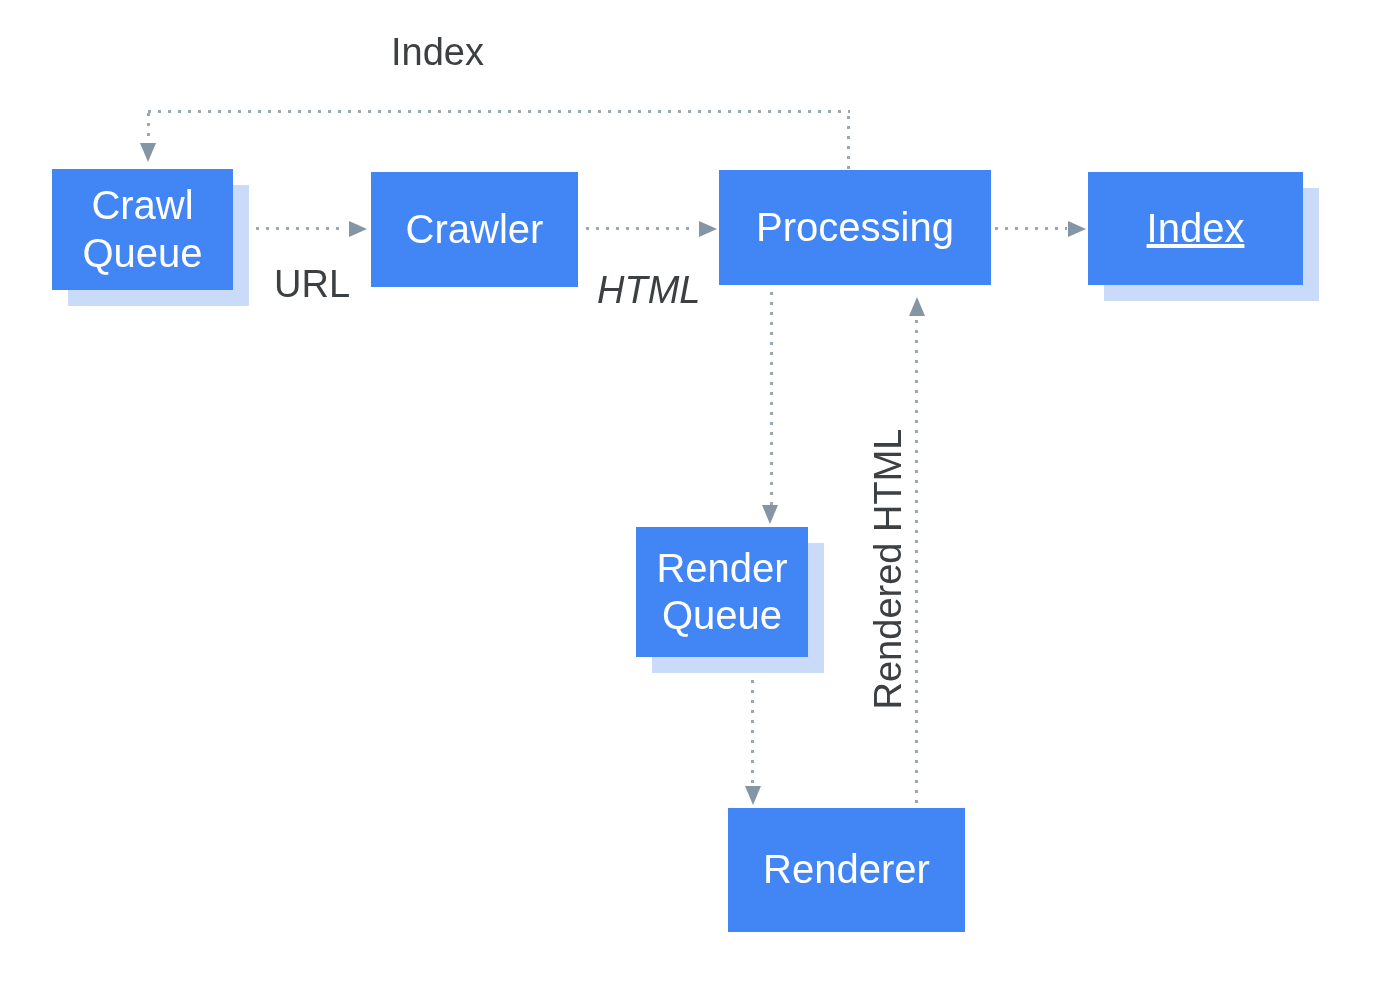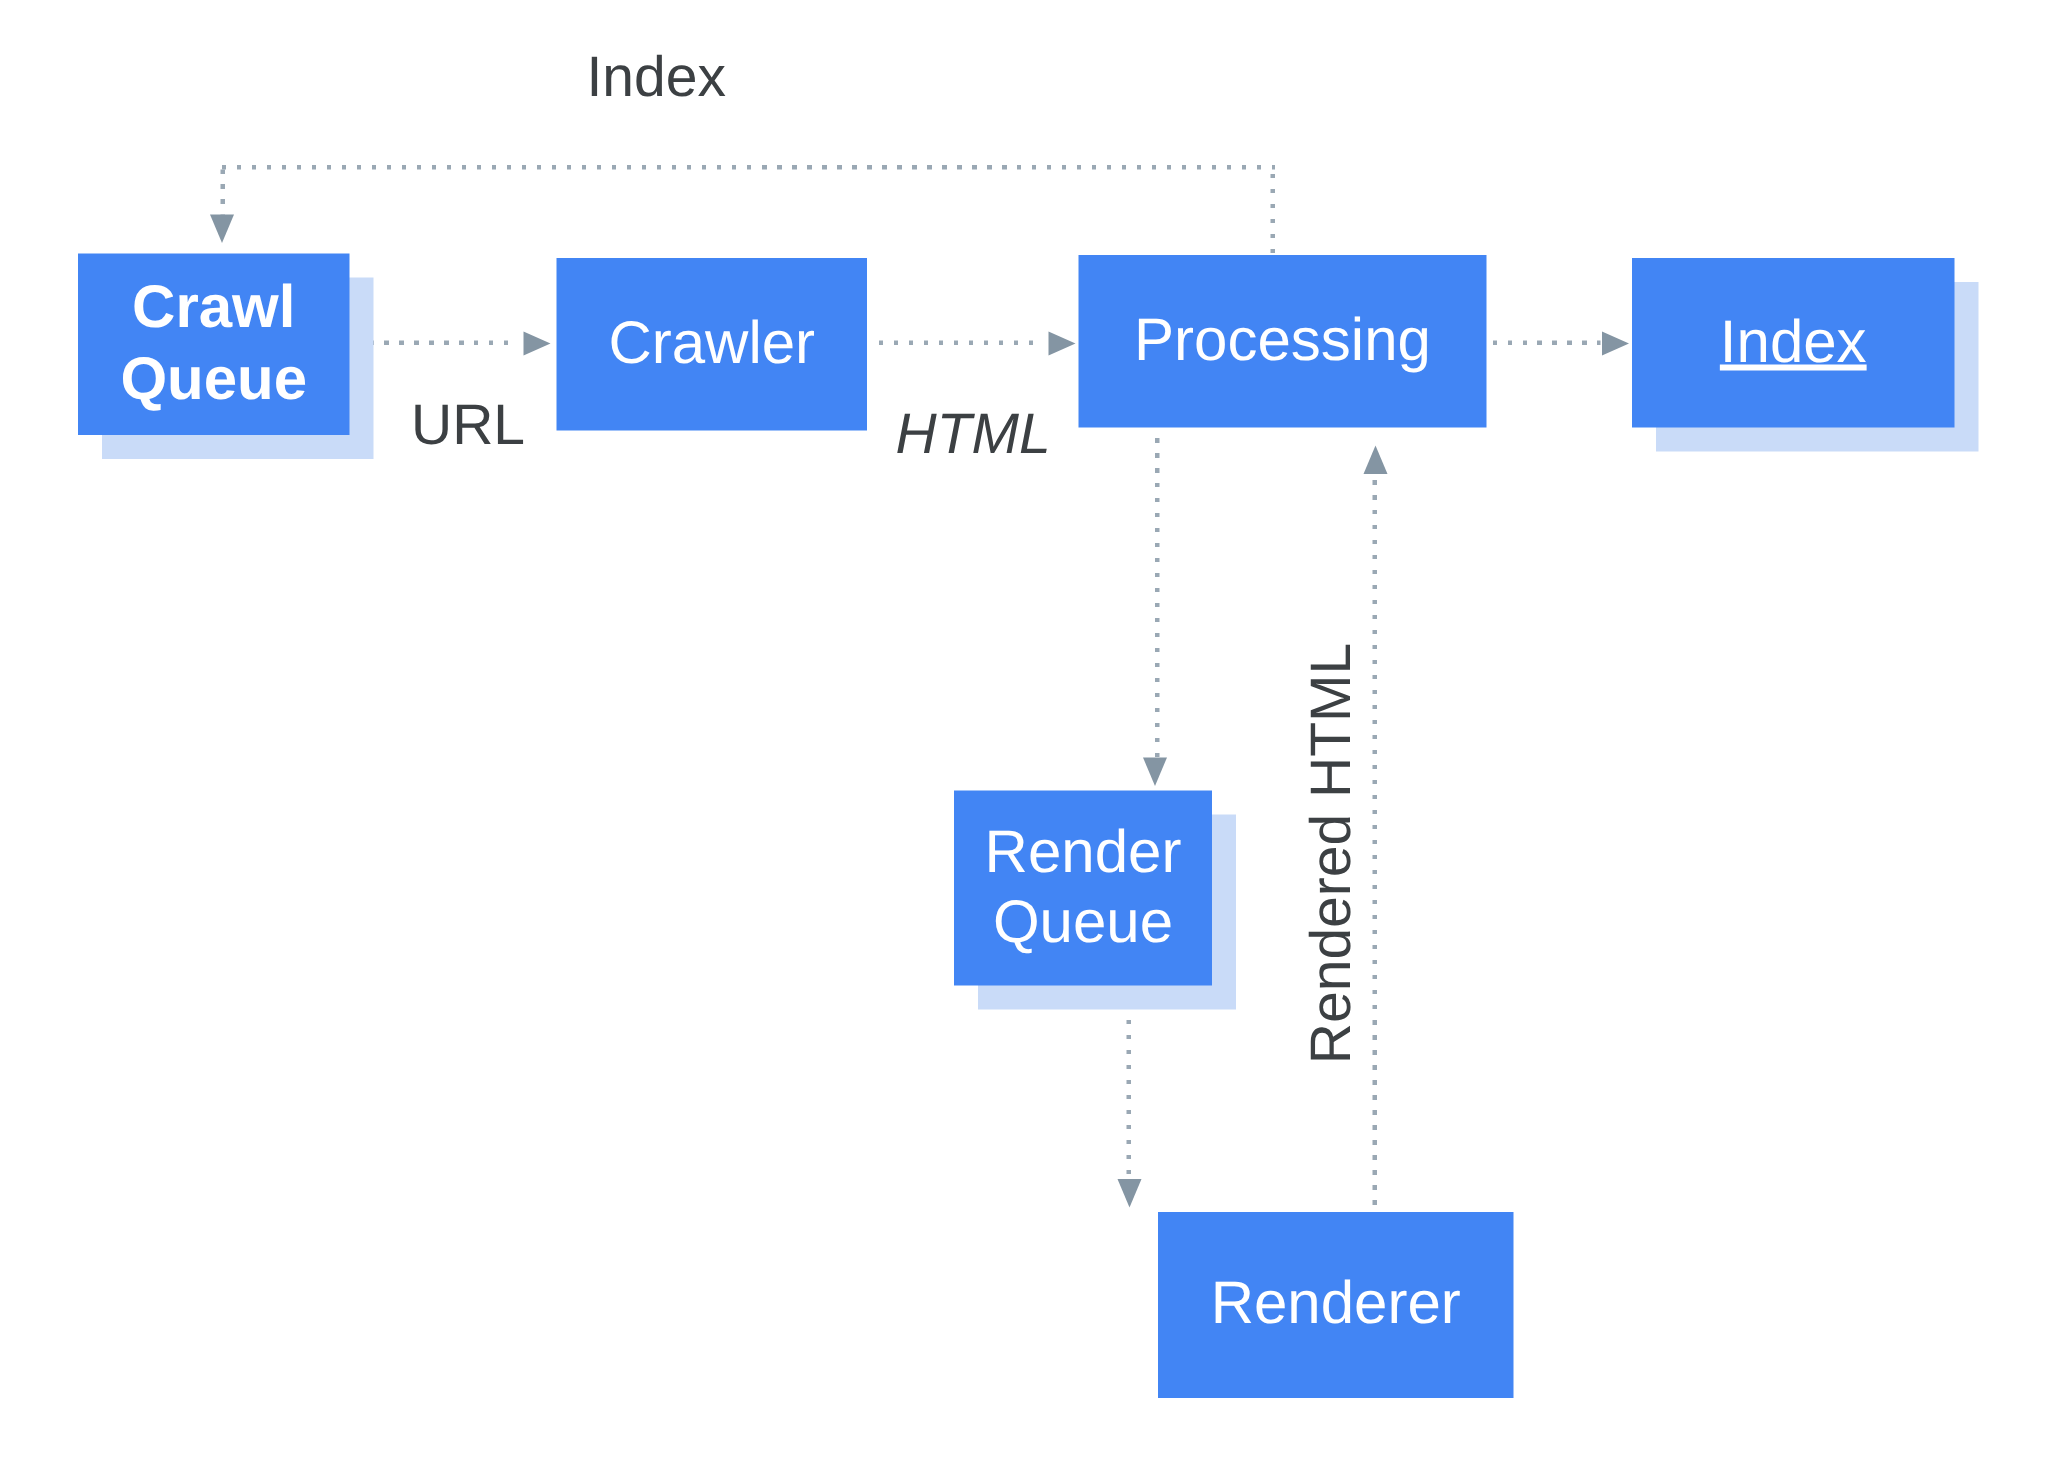--- a/index.html
+++ b/index.html
@@ -27,26 +27,26 @@
     display: flex;
     align-items: center;
     justify-content: center;
     text-align: center;
     font-size: 40px;
     font-weight: 500;
     line-height: 1.18;
   }
   .node.shadowed { box-shadow: 16px 16px 0 0 var(--node-shadow); }
 
-  #node-crawl-queue  { left: 52px;   top: 169px; width: 181px; height: 121px; font-weight: bold; }
+  #node-crawl-queue  { left: 52px;   top: 169px; width: 181px; height: 121px; }
   #node-crawler      { left: 371px;  top: 172px; width: 207px; height: 115px; }
   #node-processing   { left: 719px;  top: 170px; width: 272px; height: 115px; }
   #node-index        { left: 1088px; top: 172px; width: 215px; height: 113px; text-decoration: underline; }
   #node-render-queue { left: 636px;  top: 527px; width: 172px; height: 130px; }
-  #node-renderer     { left: 728px;  top: 808px; width: 237px; height: 124px; margin-left: 44px; }
+  #node-renderer     { left: 728px;  top: 808px; width: 237px; height: 124px; }
 
   .hline {
     position: absolute; height: 3px;
     background-image: repeating-linear-gradient(to right, var(--connector) 0 3px, transparent 3px 10px);
   }
   .vline {
     position: absolute; width: 3px;
     background-image: repeating-linear-gradient(to bottom, var(--connector) 0 3px, transparent 3px 10px);
   }
   .arr { position: absolute; width: 0; height: 0; }

